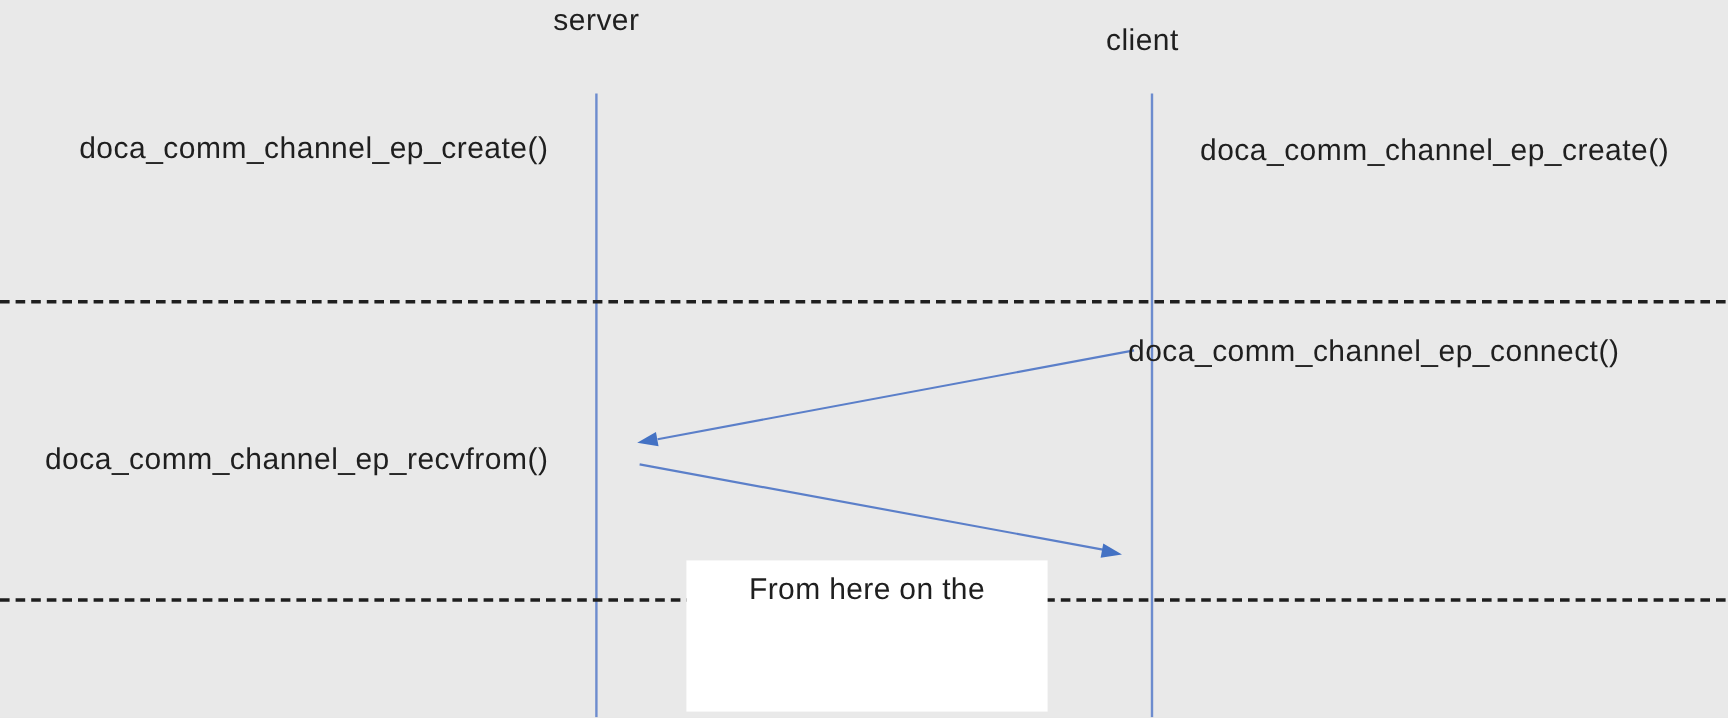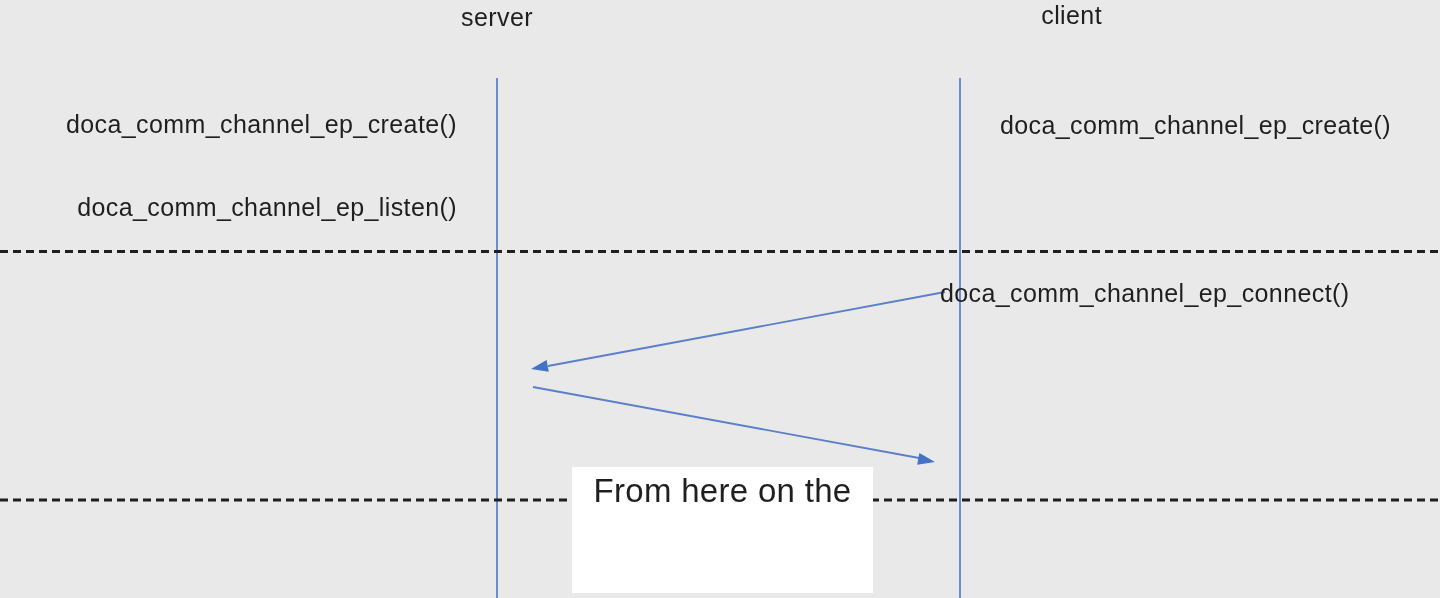--- a/index.html
+++ b/index.html
@@ -30,40 +30,40 @@
     line-height: 30px;
     height: 30px;
     white-space: nowrap;
   }
   .participant-label { text-align: center; }
   .col-left  { text-align: right; }
   .col-right { text-align: left; }
   .center    { text-align: center; }
 
   .lbl-server   { left: 347px; top: 2px;   width: 300px; }
-  .lbl-client   { left: 802px; top: 0;   width: 300px; text-align: right; }
+  .lbl-client   { left: 802px; top: 19px;   width: 300px; }
 
   .lbl-s-create   { left: 0px;  top: 109px; width: 457px; }
   .lbl-s-listen   { left: 0px;  top: 192px; width: 457px; }
   .lbl-s-recvfrom { left: 0px;  top: 368px; width: 457px; }
 
   .lbl-c-create   { left: 1000px; top: 110px; width: 440px; }
   .lbl-c-connect  { left: 940px; top: 278px; width: 440px; }
 
   .lbl-handshake  { left: 611px; top: 361px; width: 300px; }
 
   .note-box {
     position: absolute;
     z-index: 3;
     left: 572px;
     top: 467px;
     width: 301px;
     height: 126px;
     background: #ffffff;
-    font-size: 33px;
+    font-size: 25px;
     letter-spacing: 0.3px;
     line-height: 38px;
     text-align: center;
     padding-top: 5px;
     box-sizing: border-box;
   }
 </style>
 </head>
 <body>
 
@@ -81,21 +81,21 @@
     <polygon points="531,369 546.6,360 548.8,371.8" fill="#4472c4"></polygon>
 
     <line x1="533" y1="387" x2="919" y2="458" stroke="#5b7fc9" stroke-width="1.8"></line>
     <polygon points="935,462 917.2,464.8 919.4,453" fill="#4472c4"></polygon>
   </svg>
 
   <div class="label participant-label lbl-server">server</div>
   <div class="label participant-label lbl-client">client</div>
 
   <div class="label col-left lbl-s-create">doca_comm_channel_ep_create()</div>
-  <div class="label col-left lbl-s-listen">doca_comm_channel_ep_listen()</div>
+  <div class="label col-left lbl-s-recvfrom">doca_comm_channel_ep_recvfrom()</div>
 
   <div class="label col-right lbl-c-create">doca_comm_channel_ep_create()</div>
   <div class="label col-right lbl-c-connect">doca_comm_channel_ep_connect()</div>
 
 
   <div class="note-box">
     <div>From here on the</div>
   </div>
 
 </div>

